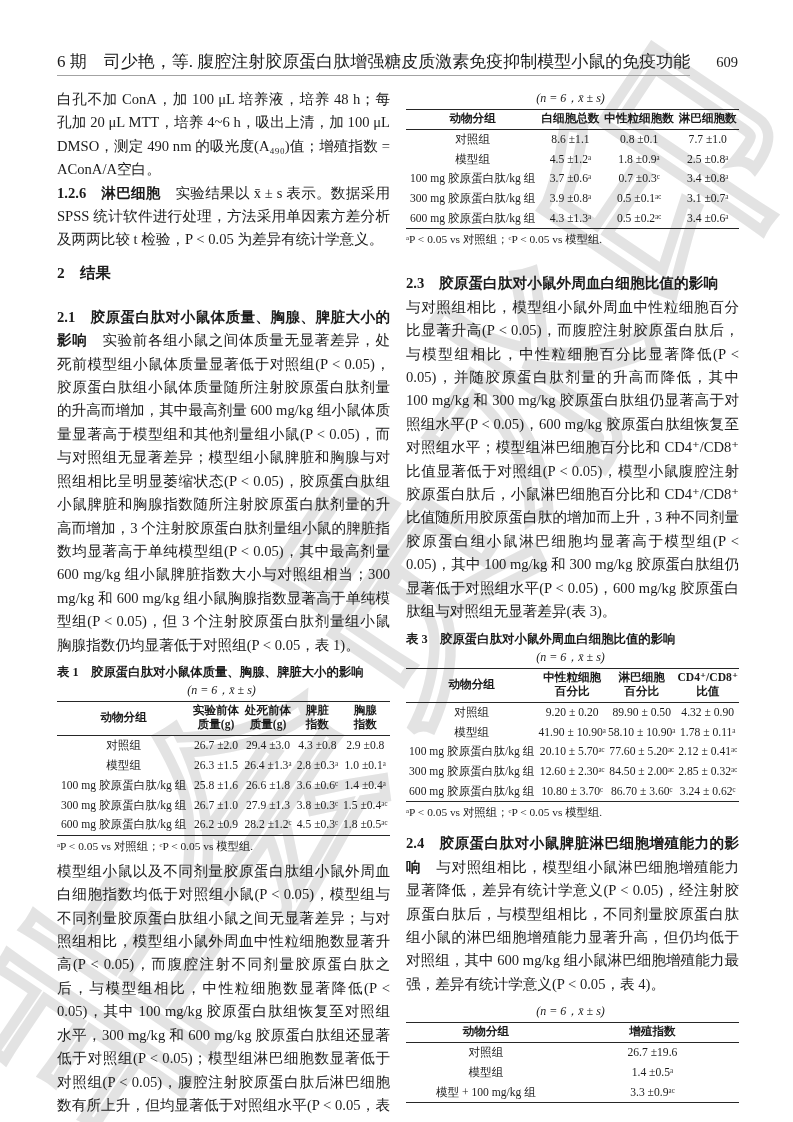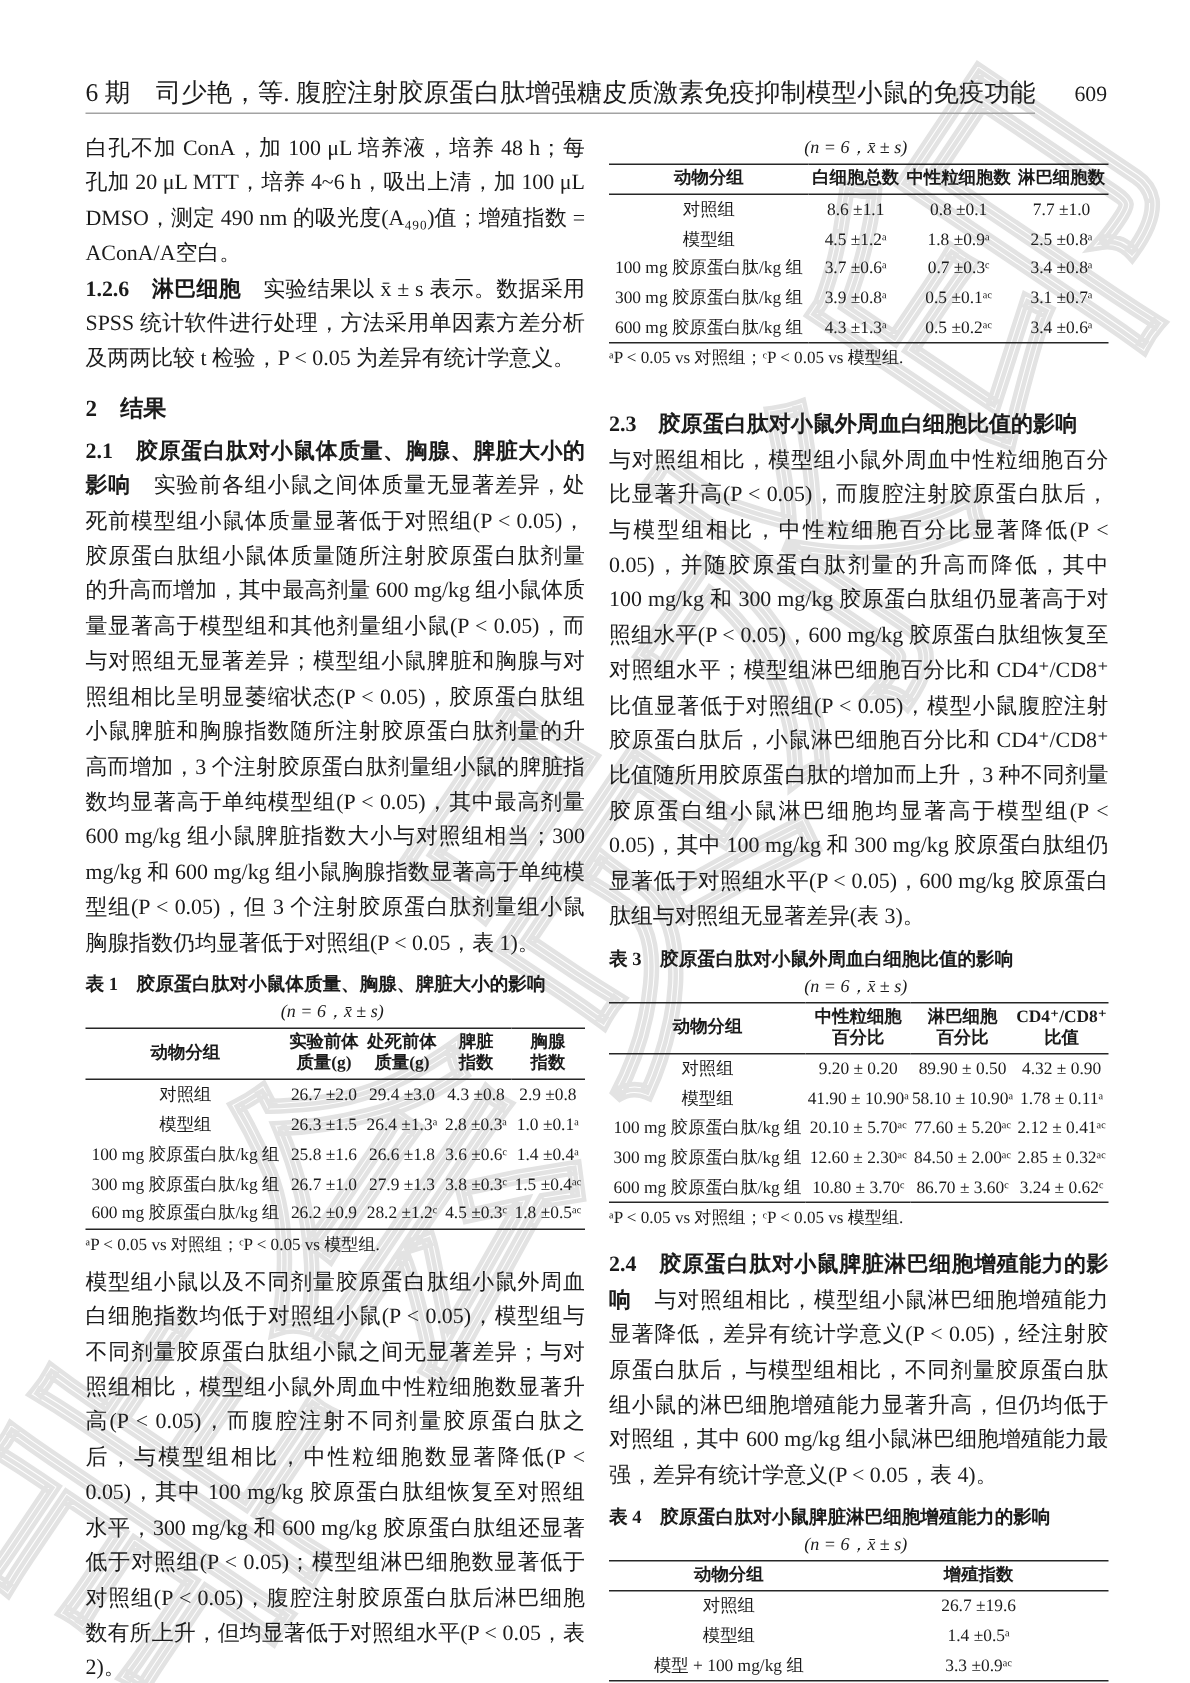--- a/index.html
+++ b/index.html
@@ -29,21 +29,21 @@
     display:flex; justify-content:space-between; align-items:baseline;
   }
   .rh-title { font-size:17px; border-bottom:1px solid #a3a3a3; padding-bottom:2px; }
   .rh-page  { font-size:14.5px; }
 
   .columns { position:absolute; top:88px; left:57px; width:682px; display:flex; gap:16px; }
   .col { width:333px; }
 
   .body-text { font-size:14.6px; line-height:23.4px; text-align:justify; margin:0; }
   .bold { font-weight:bold; }
-  .sec-h2 { font-size:15.4px; font-weight:bold; margin:9px 0 5px 0; line-height:24px; }
+  .sec-h2 { font-size:15.4px; font-weight:bold; margin:9px 0 21px 0; line-height:24px; }
   .sec-h3 { font-size:14.7px; font-weight:bold; line-height:23.4px; margin:0; text-align:justify; }
 
   .table-block { margin:7px 0 6px 0; }
   .tcaption { font-size:12.4px; font-weight:bold; line-height:17px; margin-bottom:1px; }
   .tsub { font-size:12px; font-style:italic; text-align:center; padding-right:4px; line-height:17px; }
   table {
     width:100%; border-collapse:collapse;
     border-top:1.6px solid #262626; border-bottom:1.6px solid #262626;
     font-size:11.6px; margin-top:2px;
   }
@@ -242,21 +242,20 @@
                   <td>3.24 ± 0.62ᶜ</td>
                 </tr>
               </tbody>
             </table>
           <div class="tfoot">ᵃP &lt; 0.05 vs 对照组；ᶜP &lt; 0.05 vs 模型组.</div>
         </div>
 
         <p class="body-text" style="margin-top:12px;"><span class="bold">2.4　胶原蛋白肽对小鼠脾脏淋巴细胞增殖能力的影响</span><span>　与对照组相比，模型组小鼠淋巴细胞增殖能力显著降低，差异有统计学意义(P &lt; 0.05)，经注射胶原蛋白肽后，与模型组相比，不同剂量胶原蛋白肽组小鼠的淋巴细胞增殖能力显著升高，但仍均低于对照组，其中 600 mg/kg 组小鼠淋巴细胞增殖能力最强，差异有统计学意义(P &lt; 0.05，表 4)。</span></p>
 
         <div class="table-block">
-          <div class="tcaption">表 4　胶原蛋白肽对小鼠脾脏淋巴细胞增殖能力的影响</div>
           <div class="tsub">(n = 6，x̄ ± s)</div>
           <table class="w48">
               <thead>
                 <tr>
                   <th class="c-first">动物分组</th>
                   <th>增殖指数</th>
                 </tr>
               </thead>
               <tbody>
                 <tr>

